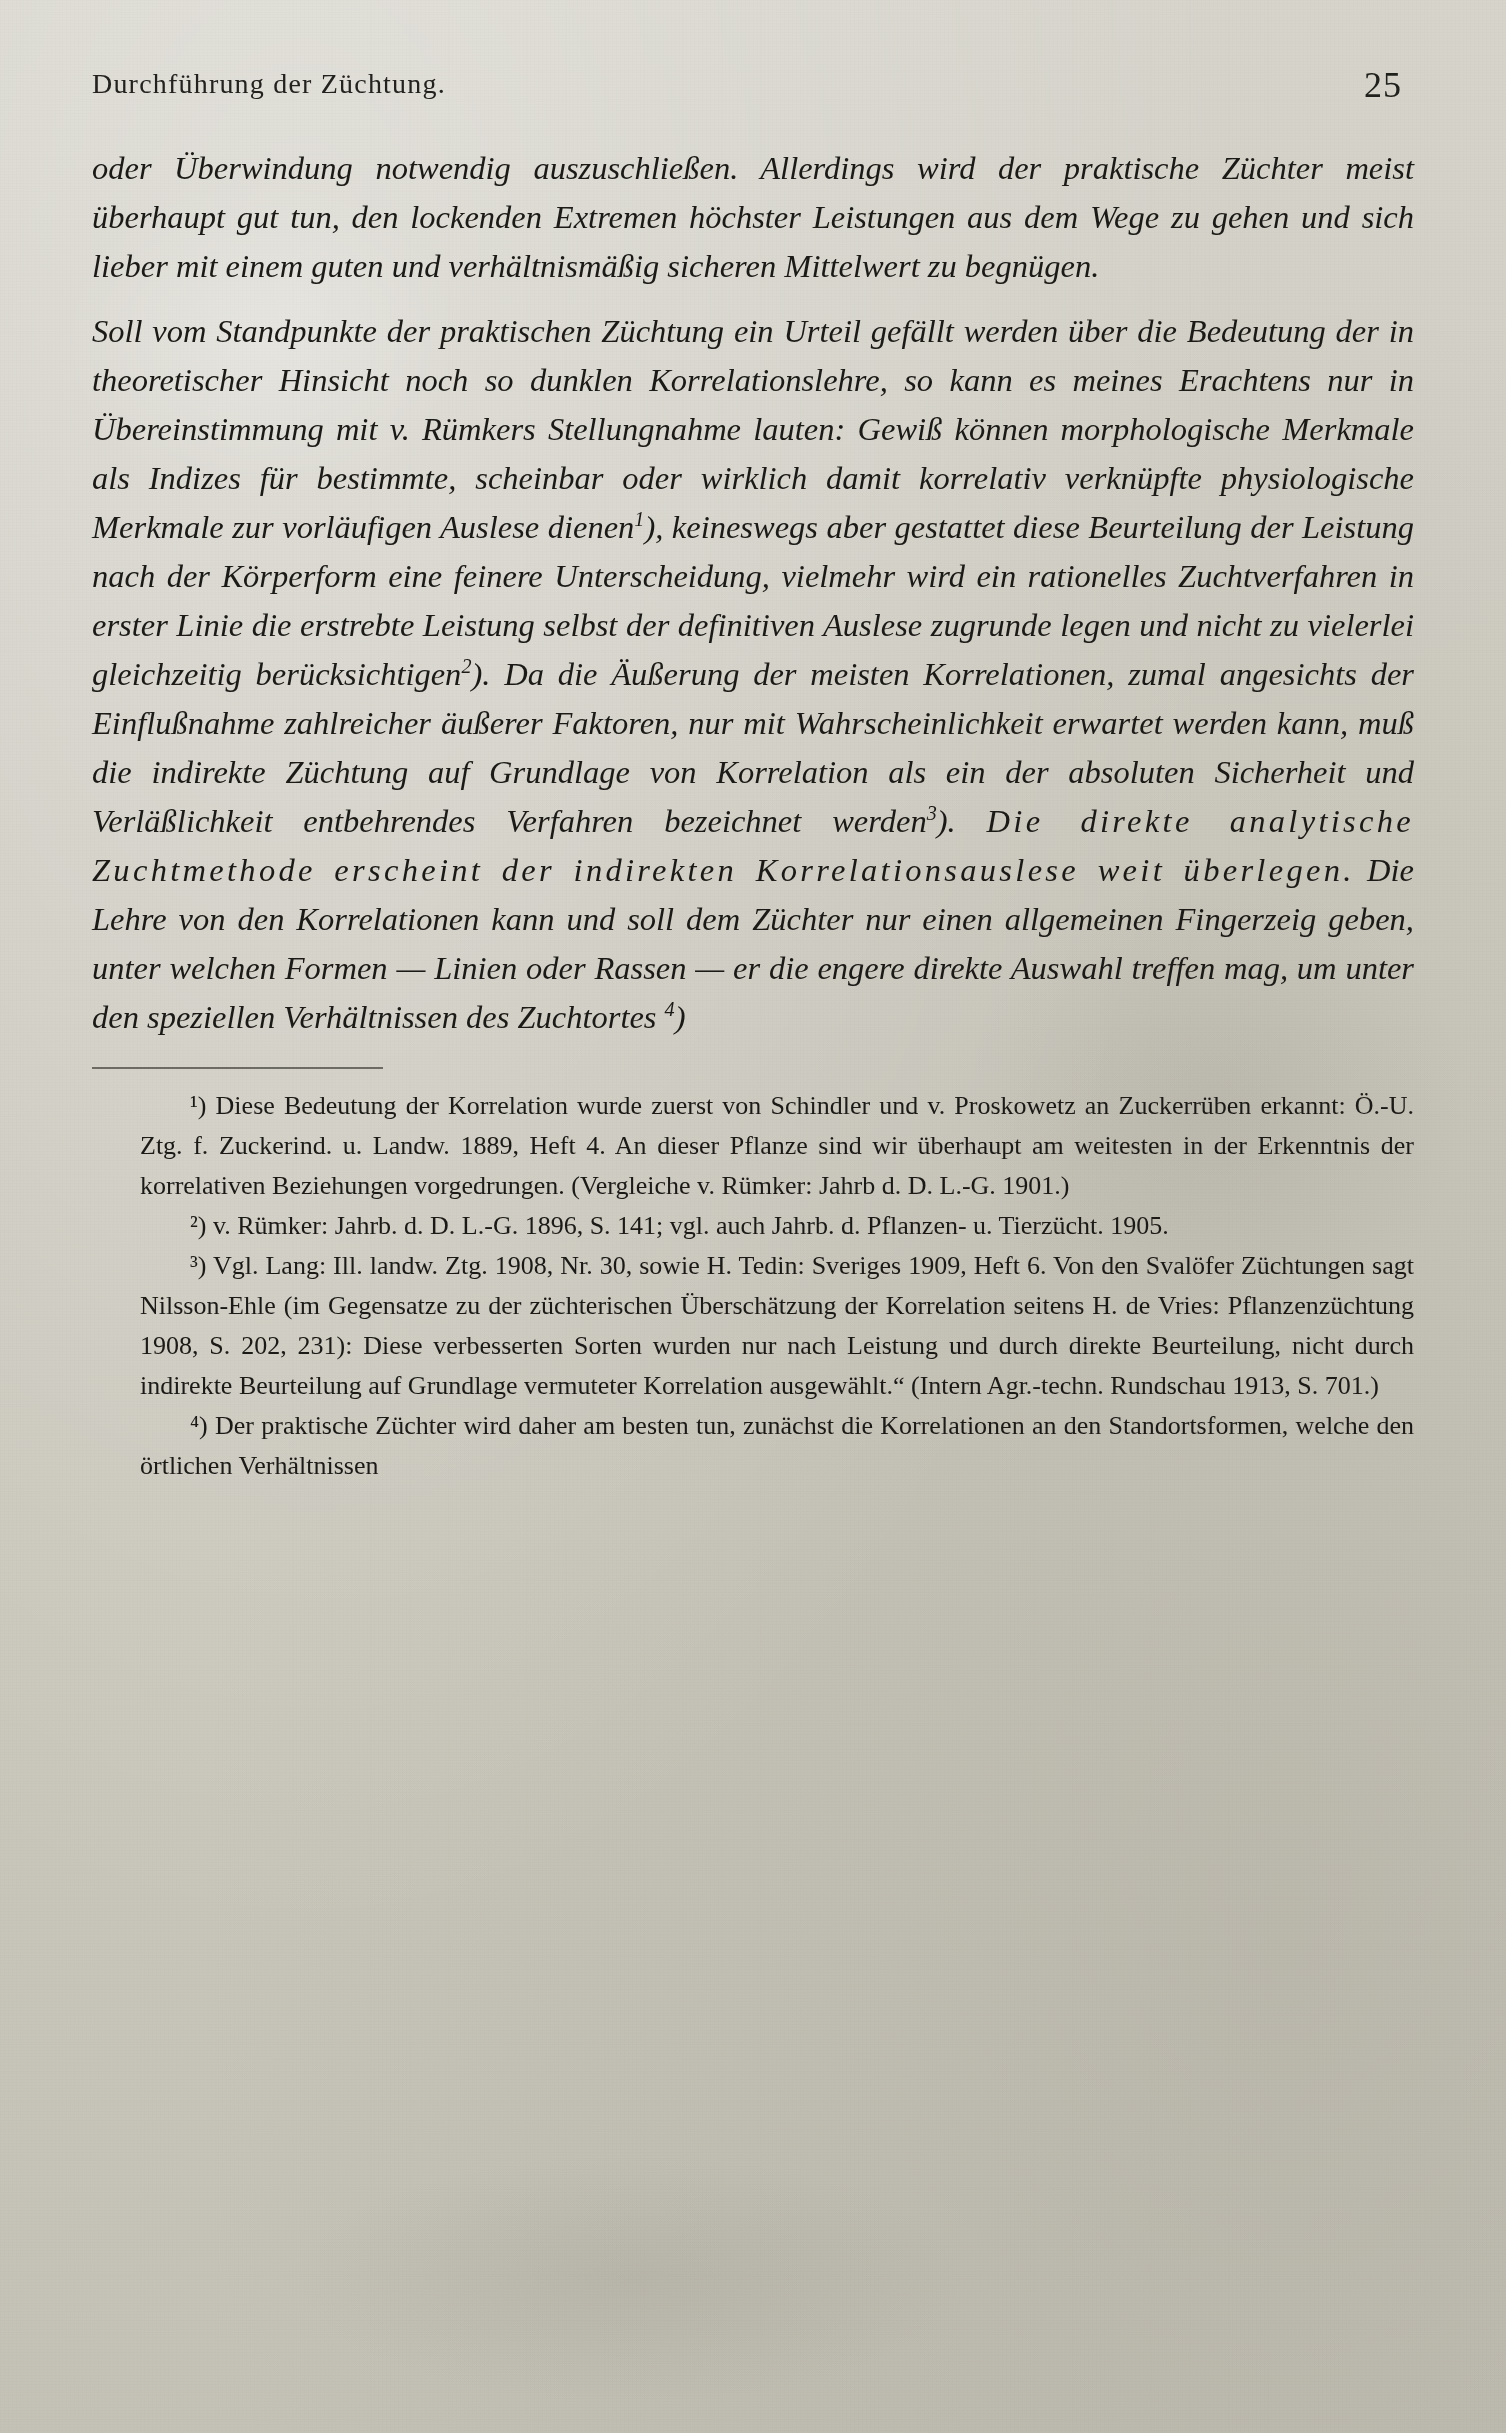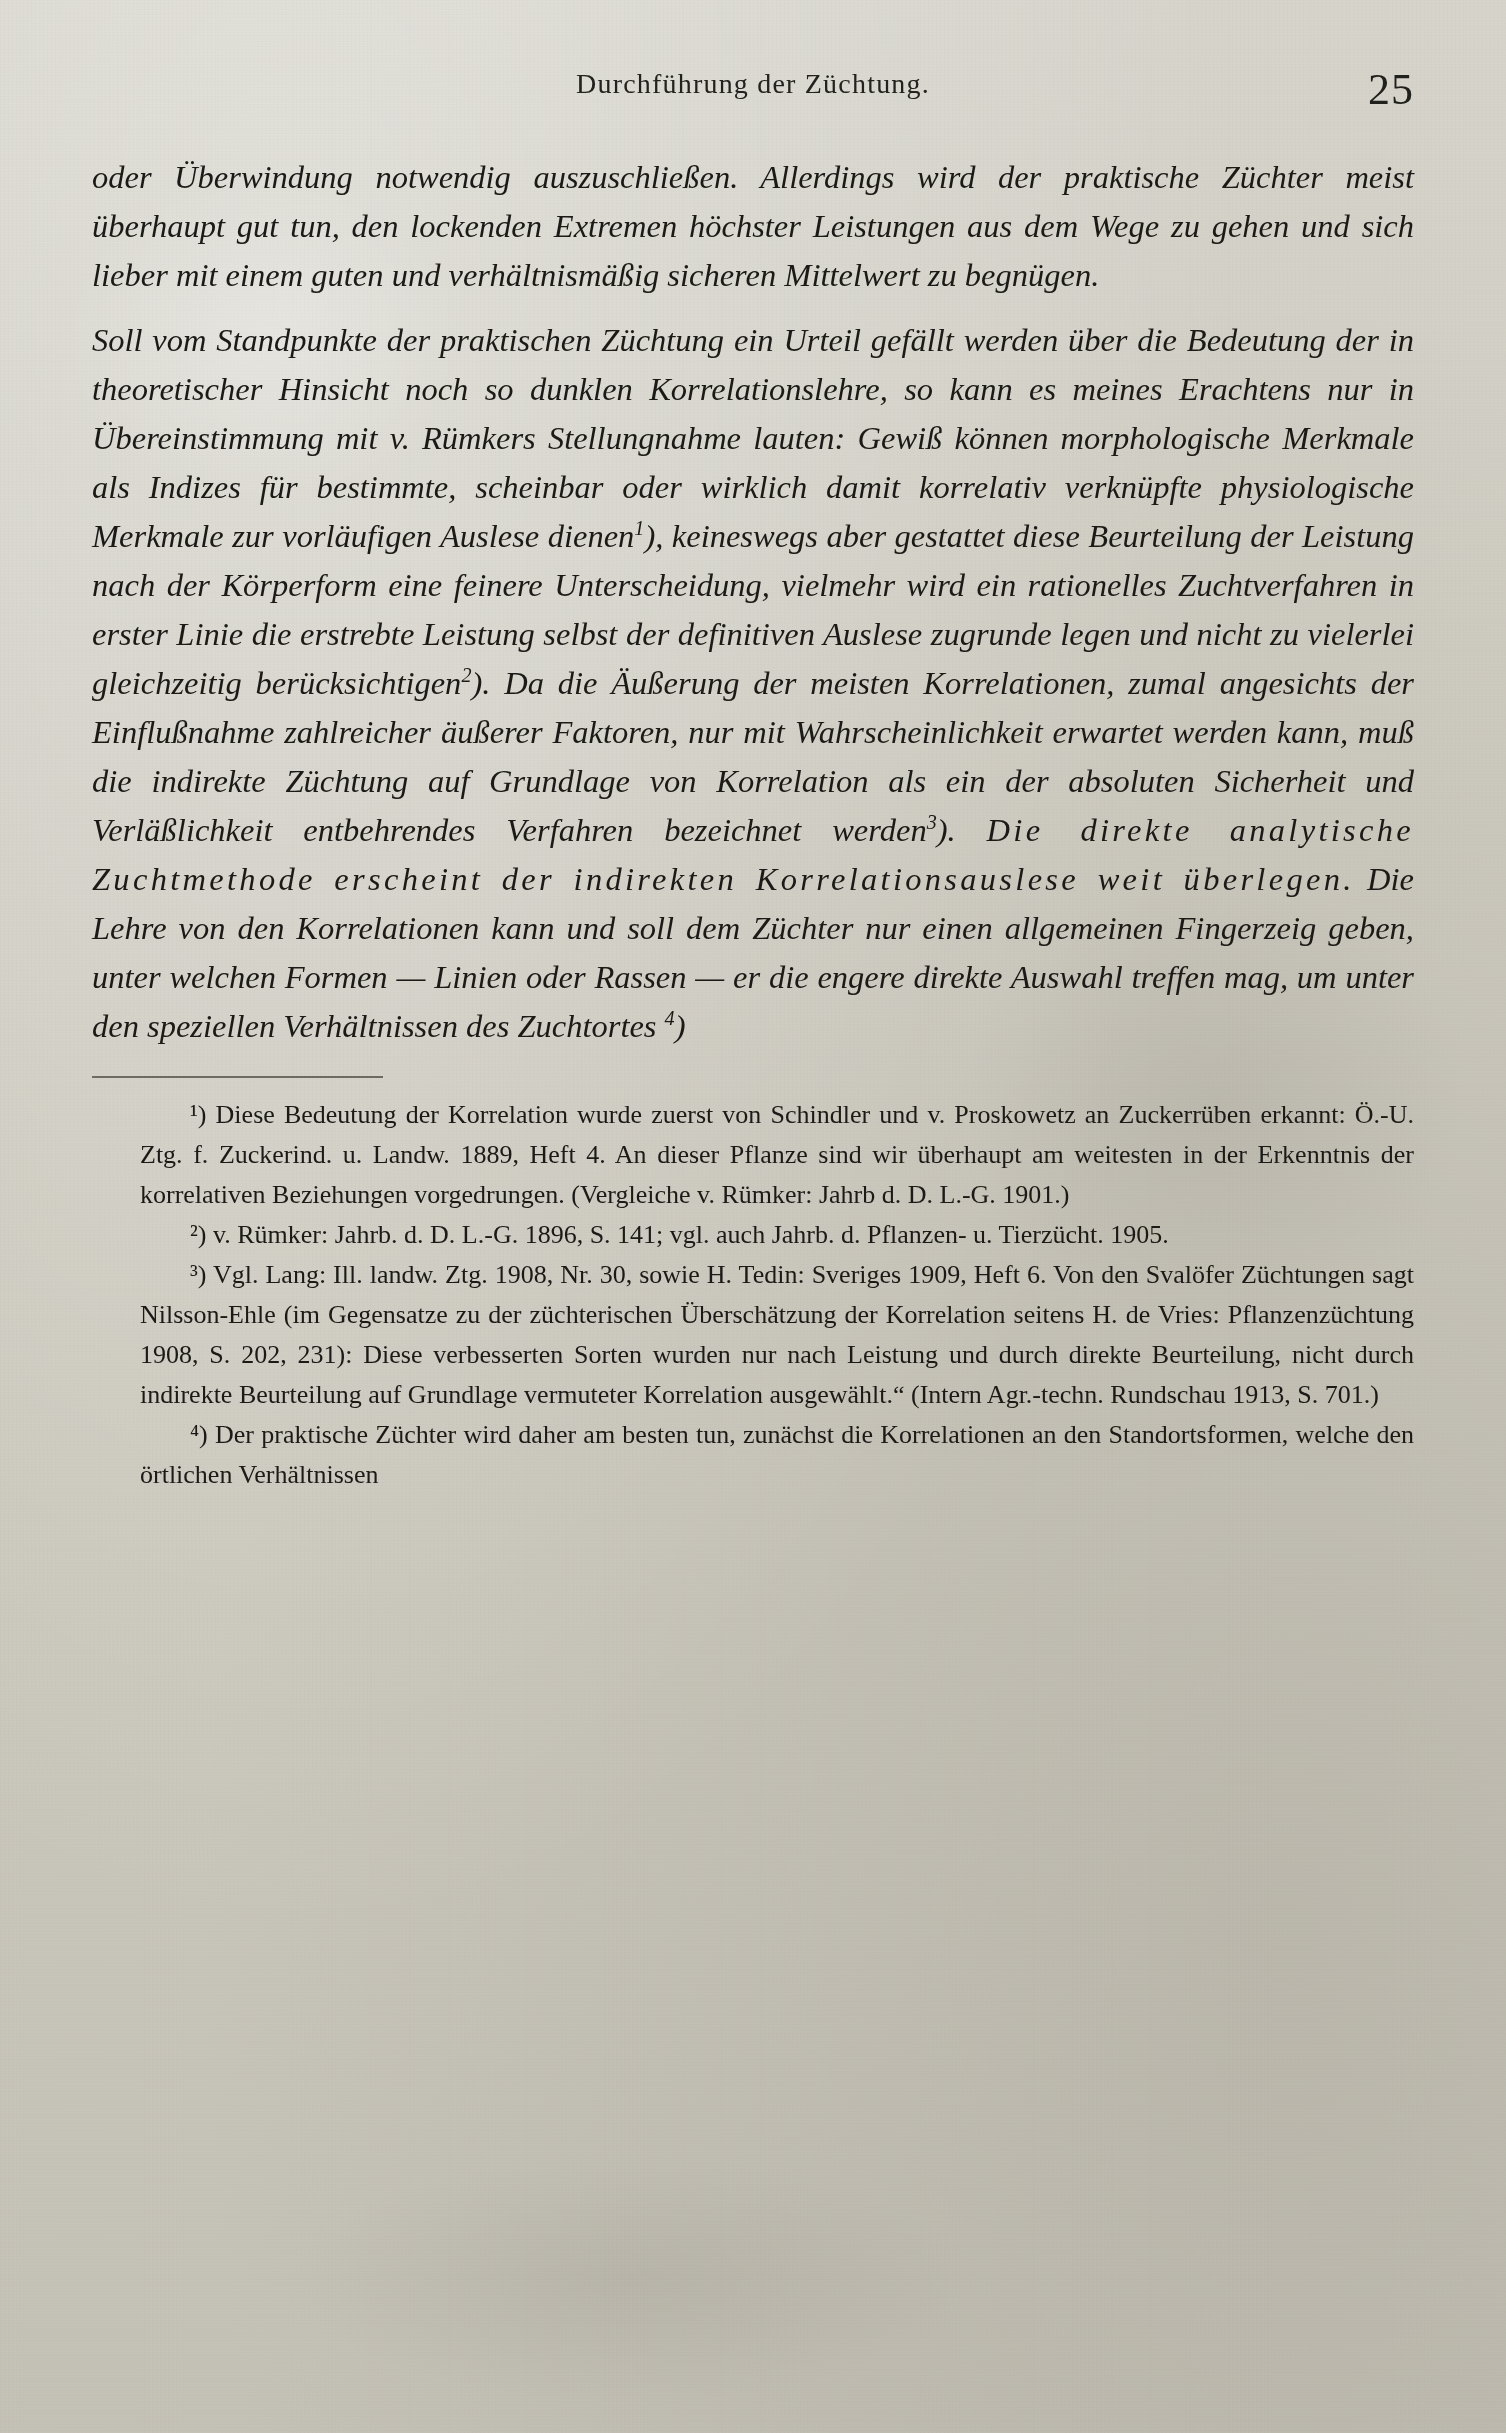--- a/index.html
+++ b/index.html
@@ -31,34 +31,33 @@
     pointer-events: none;
     opacity: 0.30;
     background-image:
       repeating-linear-gradient(0deg, rgba(120,116,104,0.07) 0px, rgba(120,116,104,0.07) 1px, rgba(255,255,255,0) 1px, rgba(255,255,255,0) 2.9px),
       repeating-linear-gradient(90deg, rgba(120,116,104,0.06) 0px, rgba(120,116,104,0.06) 1px, rgba(255,255,255,0) 1px, rgba(255,255,255,0) 3.9px);
   }
   .running-head {
     position: relative;
     display: flex;
     align-items: baseline;
-    justify-content: center;
-    margin: 0 0 42px 0;
+    margin: 0 0 33px 0;
     height: 43px;
   }
   .running-head .title {
     font-size: 28px;
     letter-spacing: 1.2px;
     color: #23221e;
   }
   .running-head .folio {
     position: absolute;
-    right: 0;
+    right: 12px;
     top: -3.9px;
-    font-size: 44px;
+    font-size: 36px;
     letter-spacing: 1px;
     color: #20201c;
   }
   .body-text {
     position: relative;
     font-size: 32.5px;
     line-height: 49px;
     text-align: justify;
     text-justify: inter-word;
     color: #1b1a16;

